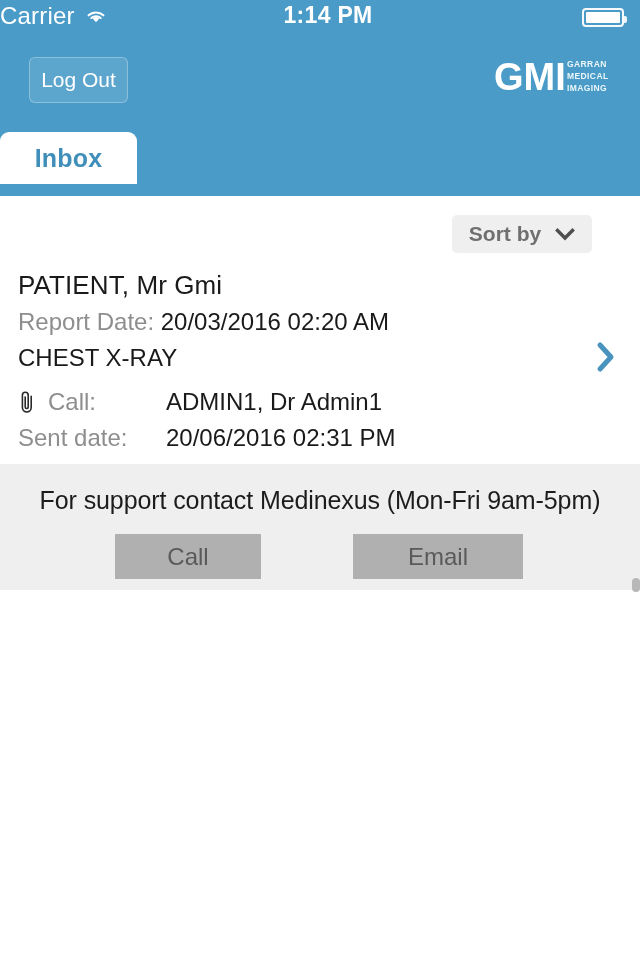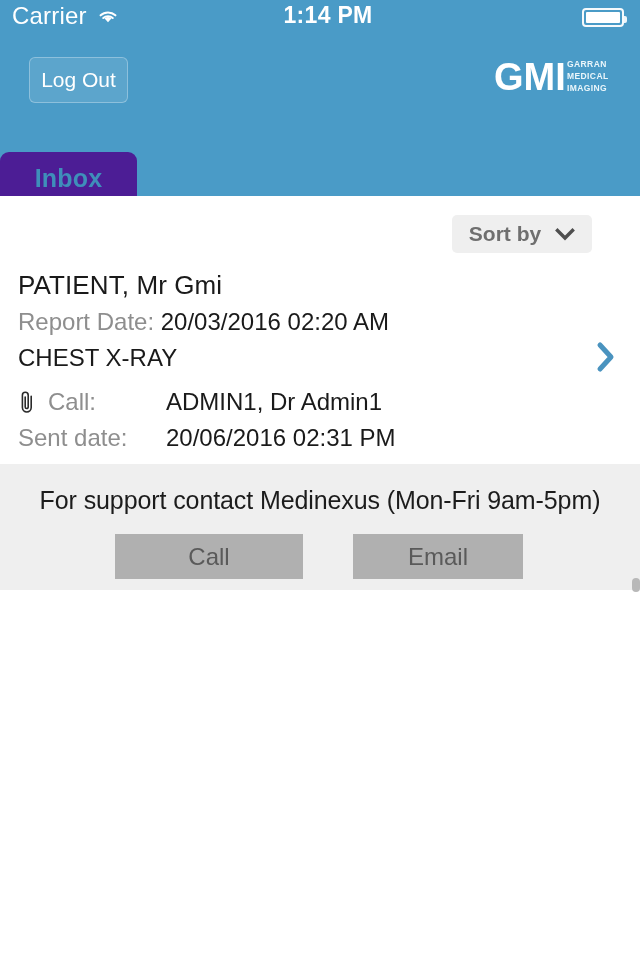--- a/index.html
+++ b/index.html
@@ -17,21 +17,21 @@
   .header {
     position:absolute; left:0; top:0; width:640px; height:196px;
     background:#4a9bc7;
   }
 
   
   .statusbar {
     position:absolute; left:0; top:0; width:640px; height:34px;
     color:#ffffff;
   }
-  .sb-left { position:absolute; left:12px; top:2px; display:flex; align-items:center; gap:9px; }
+  .sb-left { position:absolute; left:0; top:2px; display:flex; align-items:center; gap:9px; }
   .sb-carrier { font-size:24px; letter-spacing:0.2px; color:#fff; }
   .wifi-icon { display:block; width:24px; height:18px; }
   .sb-time {
     position:absolute; left:8px; top:2px; width:640px; text-align:center;
     font-size:23px; font-weight:bold; color:#fff; letter-spacing:0.3px;
   }
   .battery {
     position:absolute; right:16px; top:8px;
     width:42px; height:19px;
     border:2px solid rgba(255,255,255,0.95);
@@ -55,23 +55,23 @@
     color:#ffffff; font-size:21px;
     display:flex; align-items:center; justify-content:center;
     cursor:pointer;
   }
 
   
   .logo { position:absolute; right:30px; top:38px; width:144px; height:72px; }
 
   
   .tab {
-    position:absolute; left:0; top:152px;
+    position:absolute; left:0; top:132px;
     width:137px; height:52px;
-    background:#4c1d95;
+    background:#ffffff;
     border-radius:9px 9px 0 0;
     display:flex; align-items:center; justify-content:center;
     cursor:pointer;
   }
   .tab-label { font-size:25px; font-weight:bold; color:#3f8fba; letter-spacing:0.2px; }
 
   
   .content { position:absolute; left:0; top:196px; width:640px; background:#fff; }
 
   .sortbar { position:relative; height:66px; }
@@ -117,21 +117,21 @@
     position:absolute; left:0; top:22px; width:640px;
     text-align:center; font-size:25px; color:#1c1c1c; letter-spacing:-0.1px;
   }
   .support-btn {
     position:absolute; top:70px; height:45px;
     background:#b0b0b0; border:none;
     display:flex; align-items:center; justify-content:center;
     font-family:"Liberation Sans", sans-serif;
     font-size:24px; color:#5a5a5a; cursor:pointer;
   }
-  .btn-call  { left:115px; width:188px; }
+  .btn-call  { left:115px; width:146px; }
   .btn-email { left:353px; width:170px; }
 
   .scroll-nub {
     position:absolute; right:0; top:578px; width:8px; height:14px;
     background:#b8b8b8; border-radius:4px;
   }
 </style>
 </head>
 <body>
 

